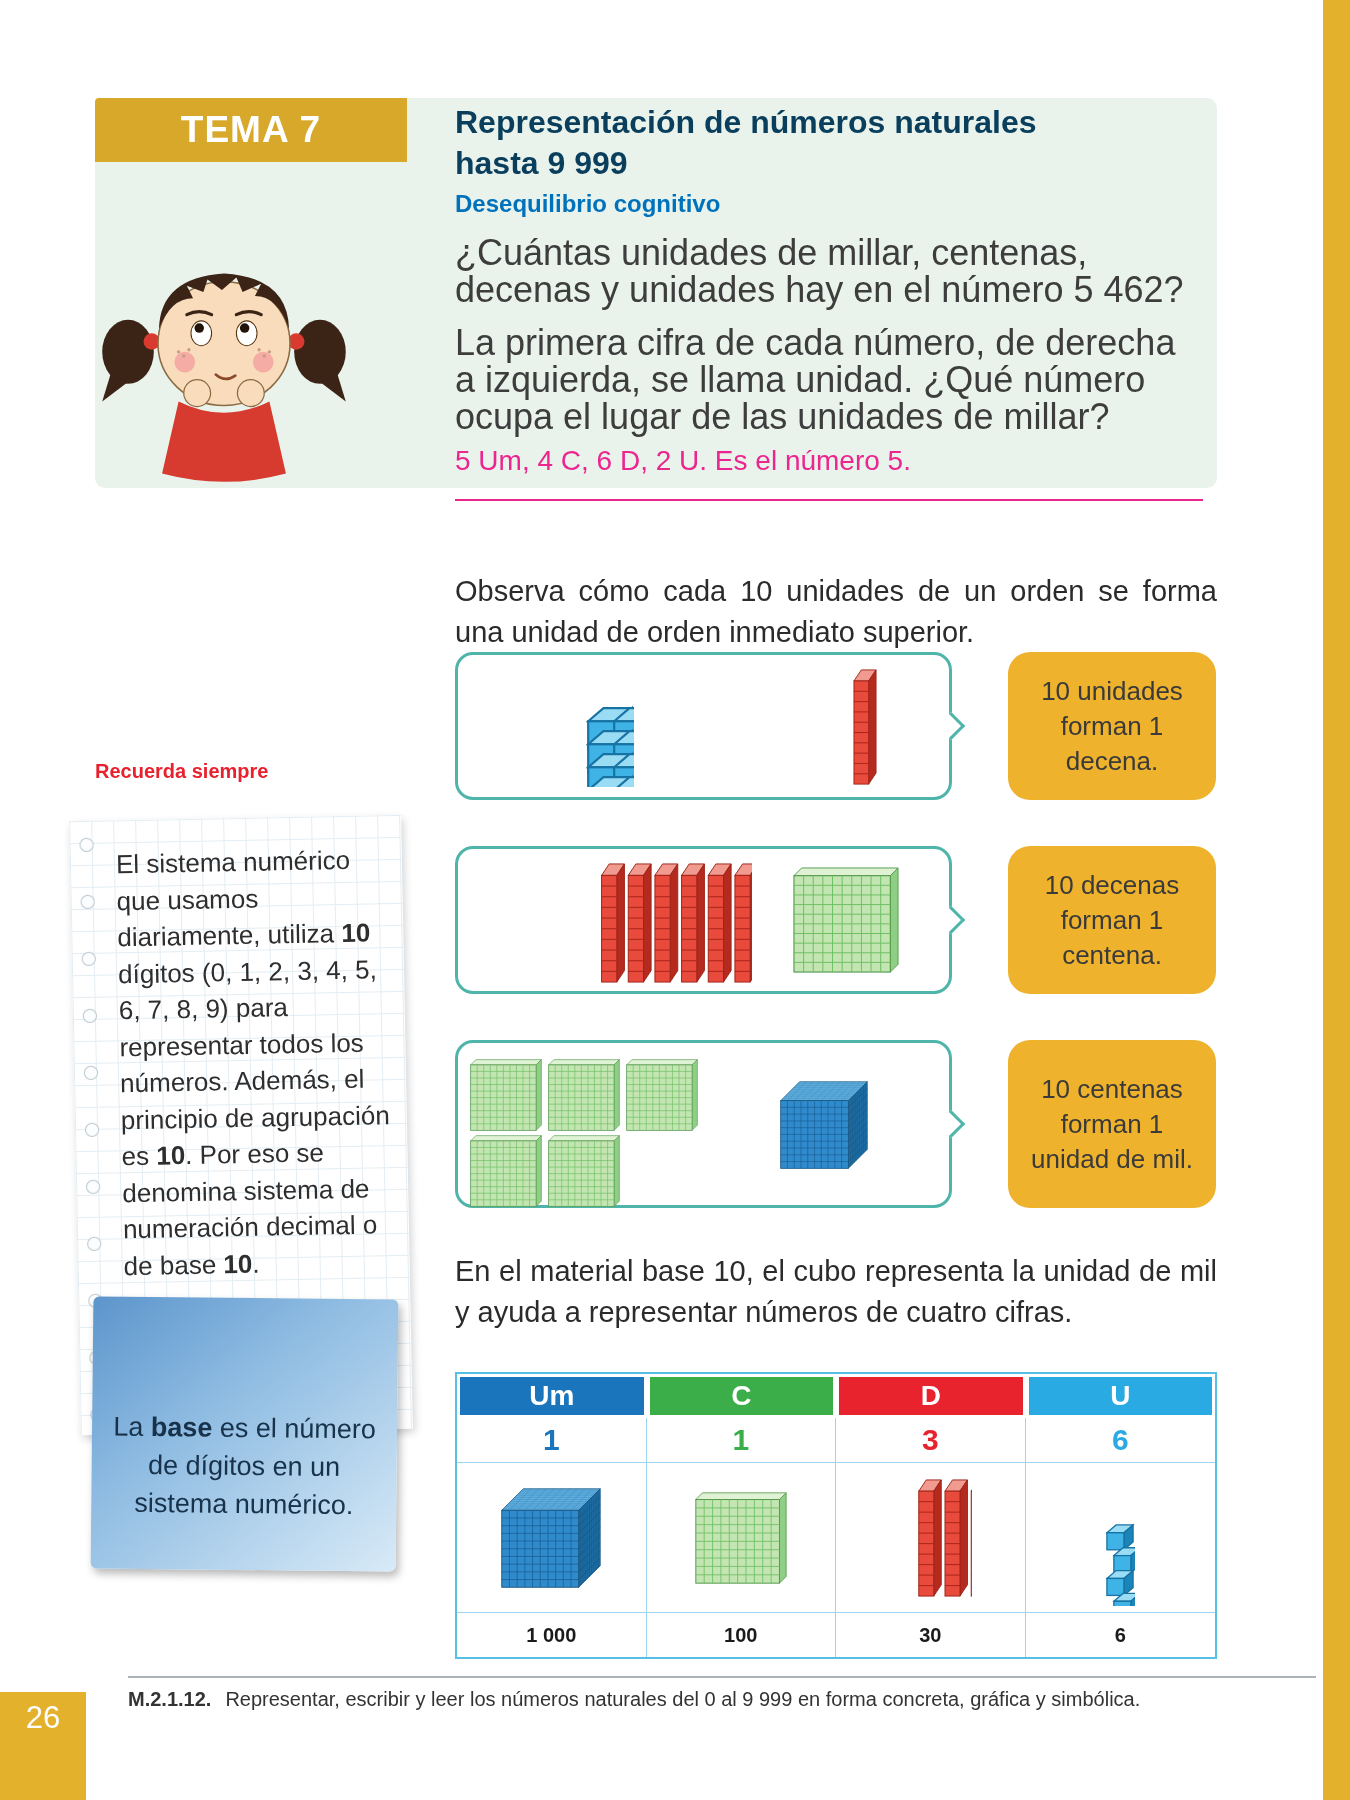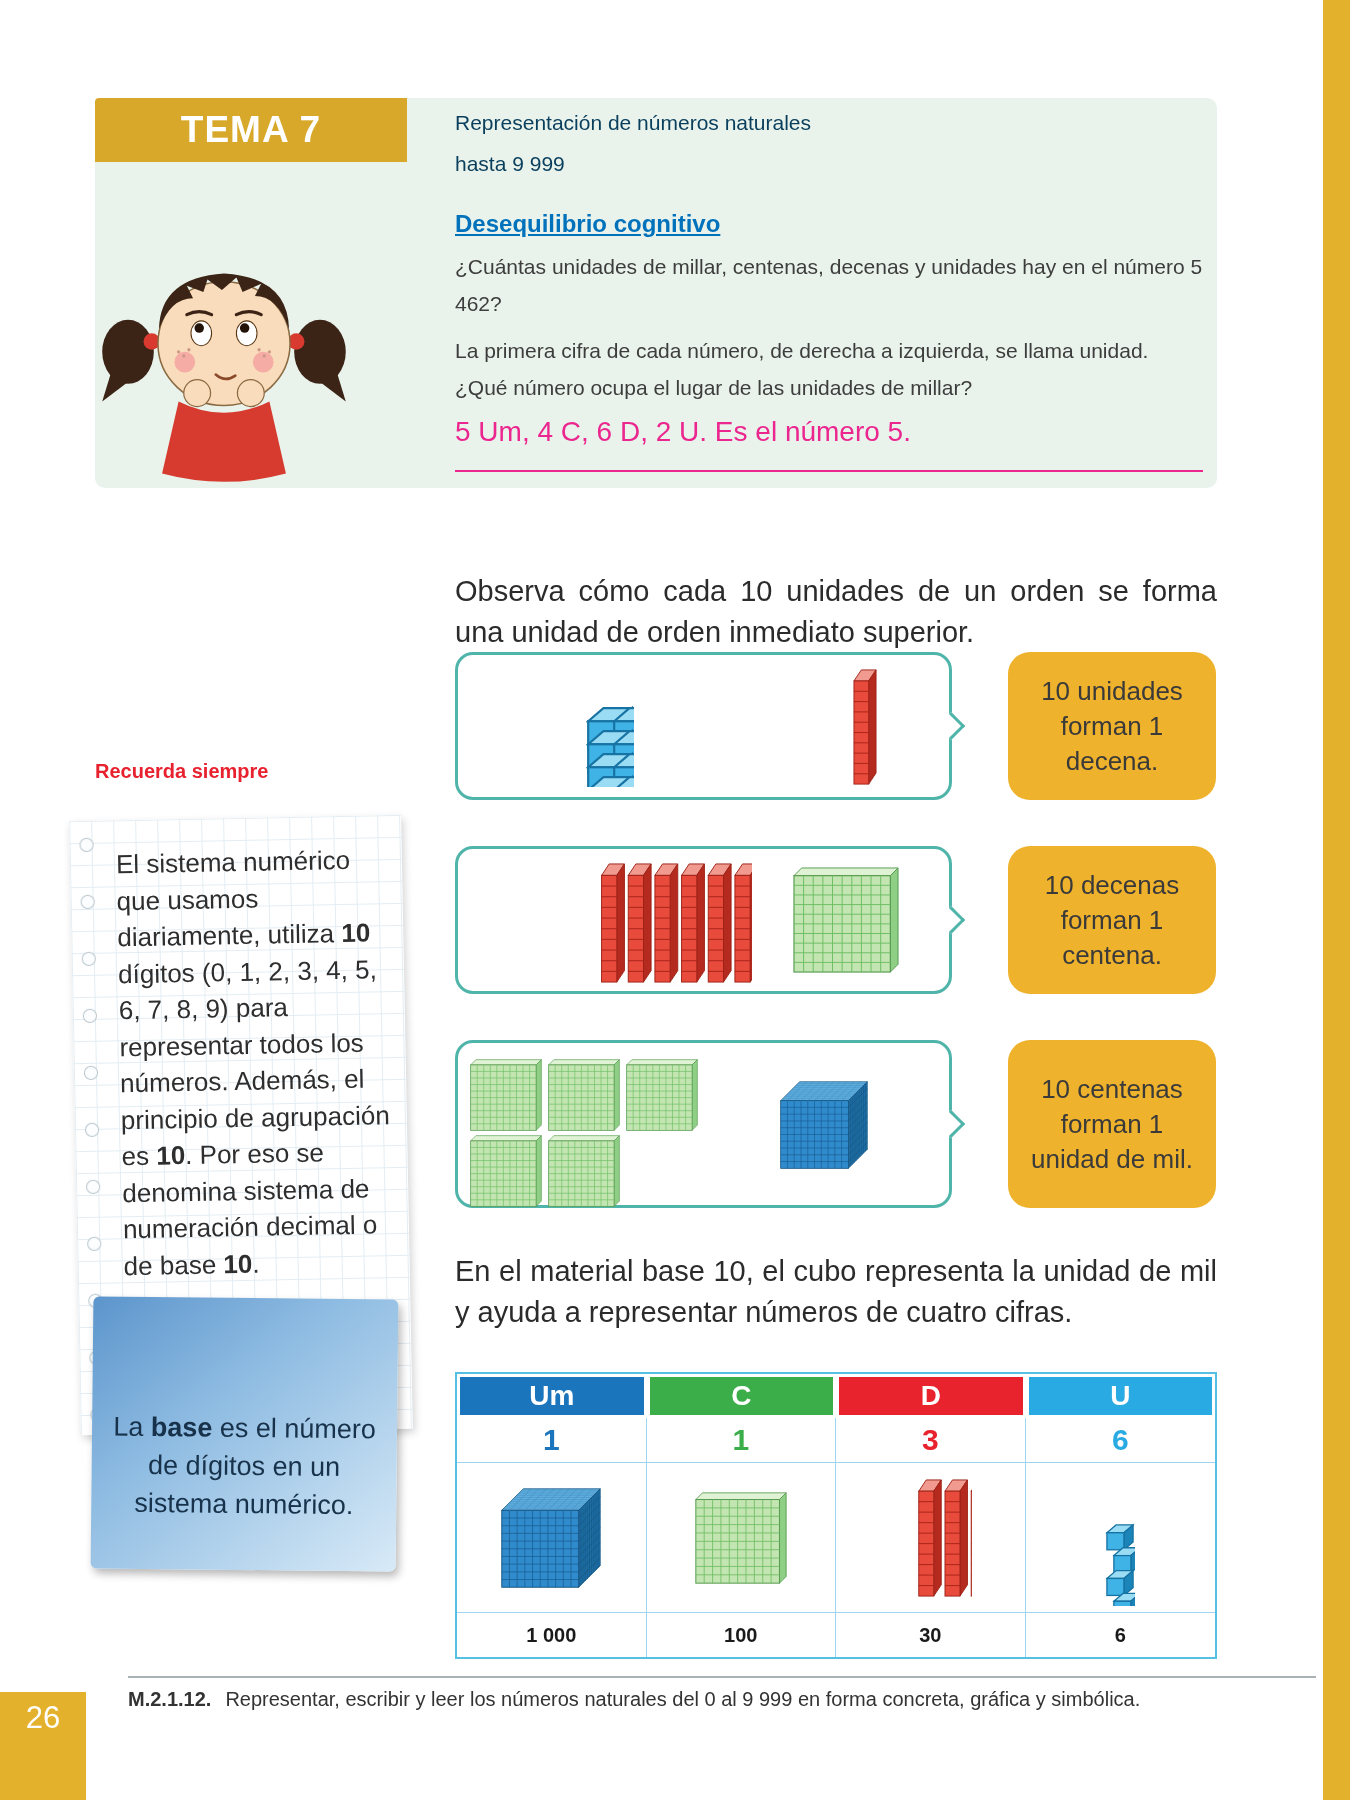--- a/index.html
+++ b/index.html
@@ -6,23 +6,23 @@
   body { margin:0; background:#ffffff; font-family:"Liberation Sans", sans-serif; }
   #page { position:relative; width:1350px; height:1800px; background:#fff; overflow:hidden; }
 
   .right-strip { position:absolute; right:0; top:0; width:27px; height:1800px; background:#E3B12B; }
 
   
   .mint-block { position:absolute; left:95px; top:98px; width:1122px; height:390px; background:#E9F3EB; border-radius:10px; }
   .tema-banner { position:absolute; left:95px; top:98px; width:312px; height:64px; background:#D7A82A; color:#fff;
     font-size:37px; font-weight:bold; display:flex; align-items:center; justify-content:center; letter-spacing:1px; border-radius:4px 0 0 0; }
   .header-content { position:absolute; left:455px; top:102px; width:748px; }
-  .page-title { font-size:21px; font-weight:normal; color:#093E5C; line-height:41px; }
-  .subtitle { margin-top:26px; color:#0072BC; font-size:24px; font-weight:bold;text-decoration:underline; }
-  .hquestion { margin-top:10px; font-size:21px; color:#3d3d3d; line-height:37px; }
+  .page-title { font-size:32px; font-weight:bold; color:#093E5C; line-height:41px; }
+  .subtitle { margin-top:6px; color:#0072BC; font-size:24px; font-weight:bold; }
+  .hquestion { margin-top:16px; font-size:36px; color:#3d3d3d; line-height:37px; }
   .answer { margin-top:10px; color:#EC268F; font-size:28px; padding-bottom:22px; border-bottom:2.5px solid #EC268F; width:100%; }
 
   .girl { position:absolute; left:100px; top:228px; width:248px; height:258px; }
 
   
   .intro-par { position:absolute; left:455px; top:542px; width:762px; font-size:29px; line-height:41px; color:#2b2b2b; text-align:justify; }
 
   .block-box { position:absolute; left:455px; width:497px; background:#fff; border:3px solid #4FB4A9; border-radius:18px; }
   .pointer { position:absolute; right:-12px; top:50%; width:20px; height:20px; background:#fff;
     border-top:3px solid #4FB4A9; border-right:3px solid #4FB4A9; transform:translateY(-50%) rotate(45deg); }

